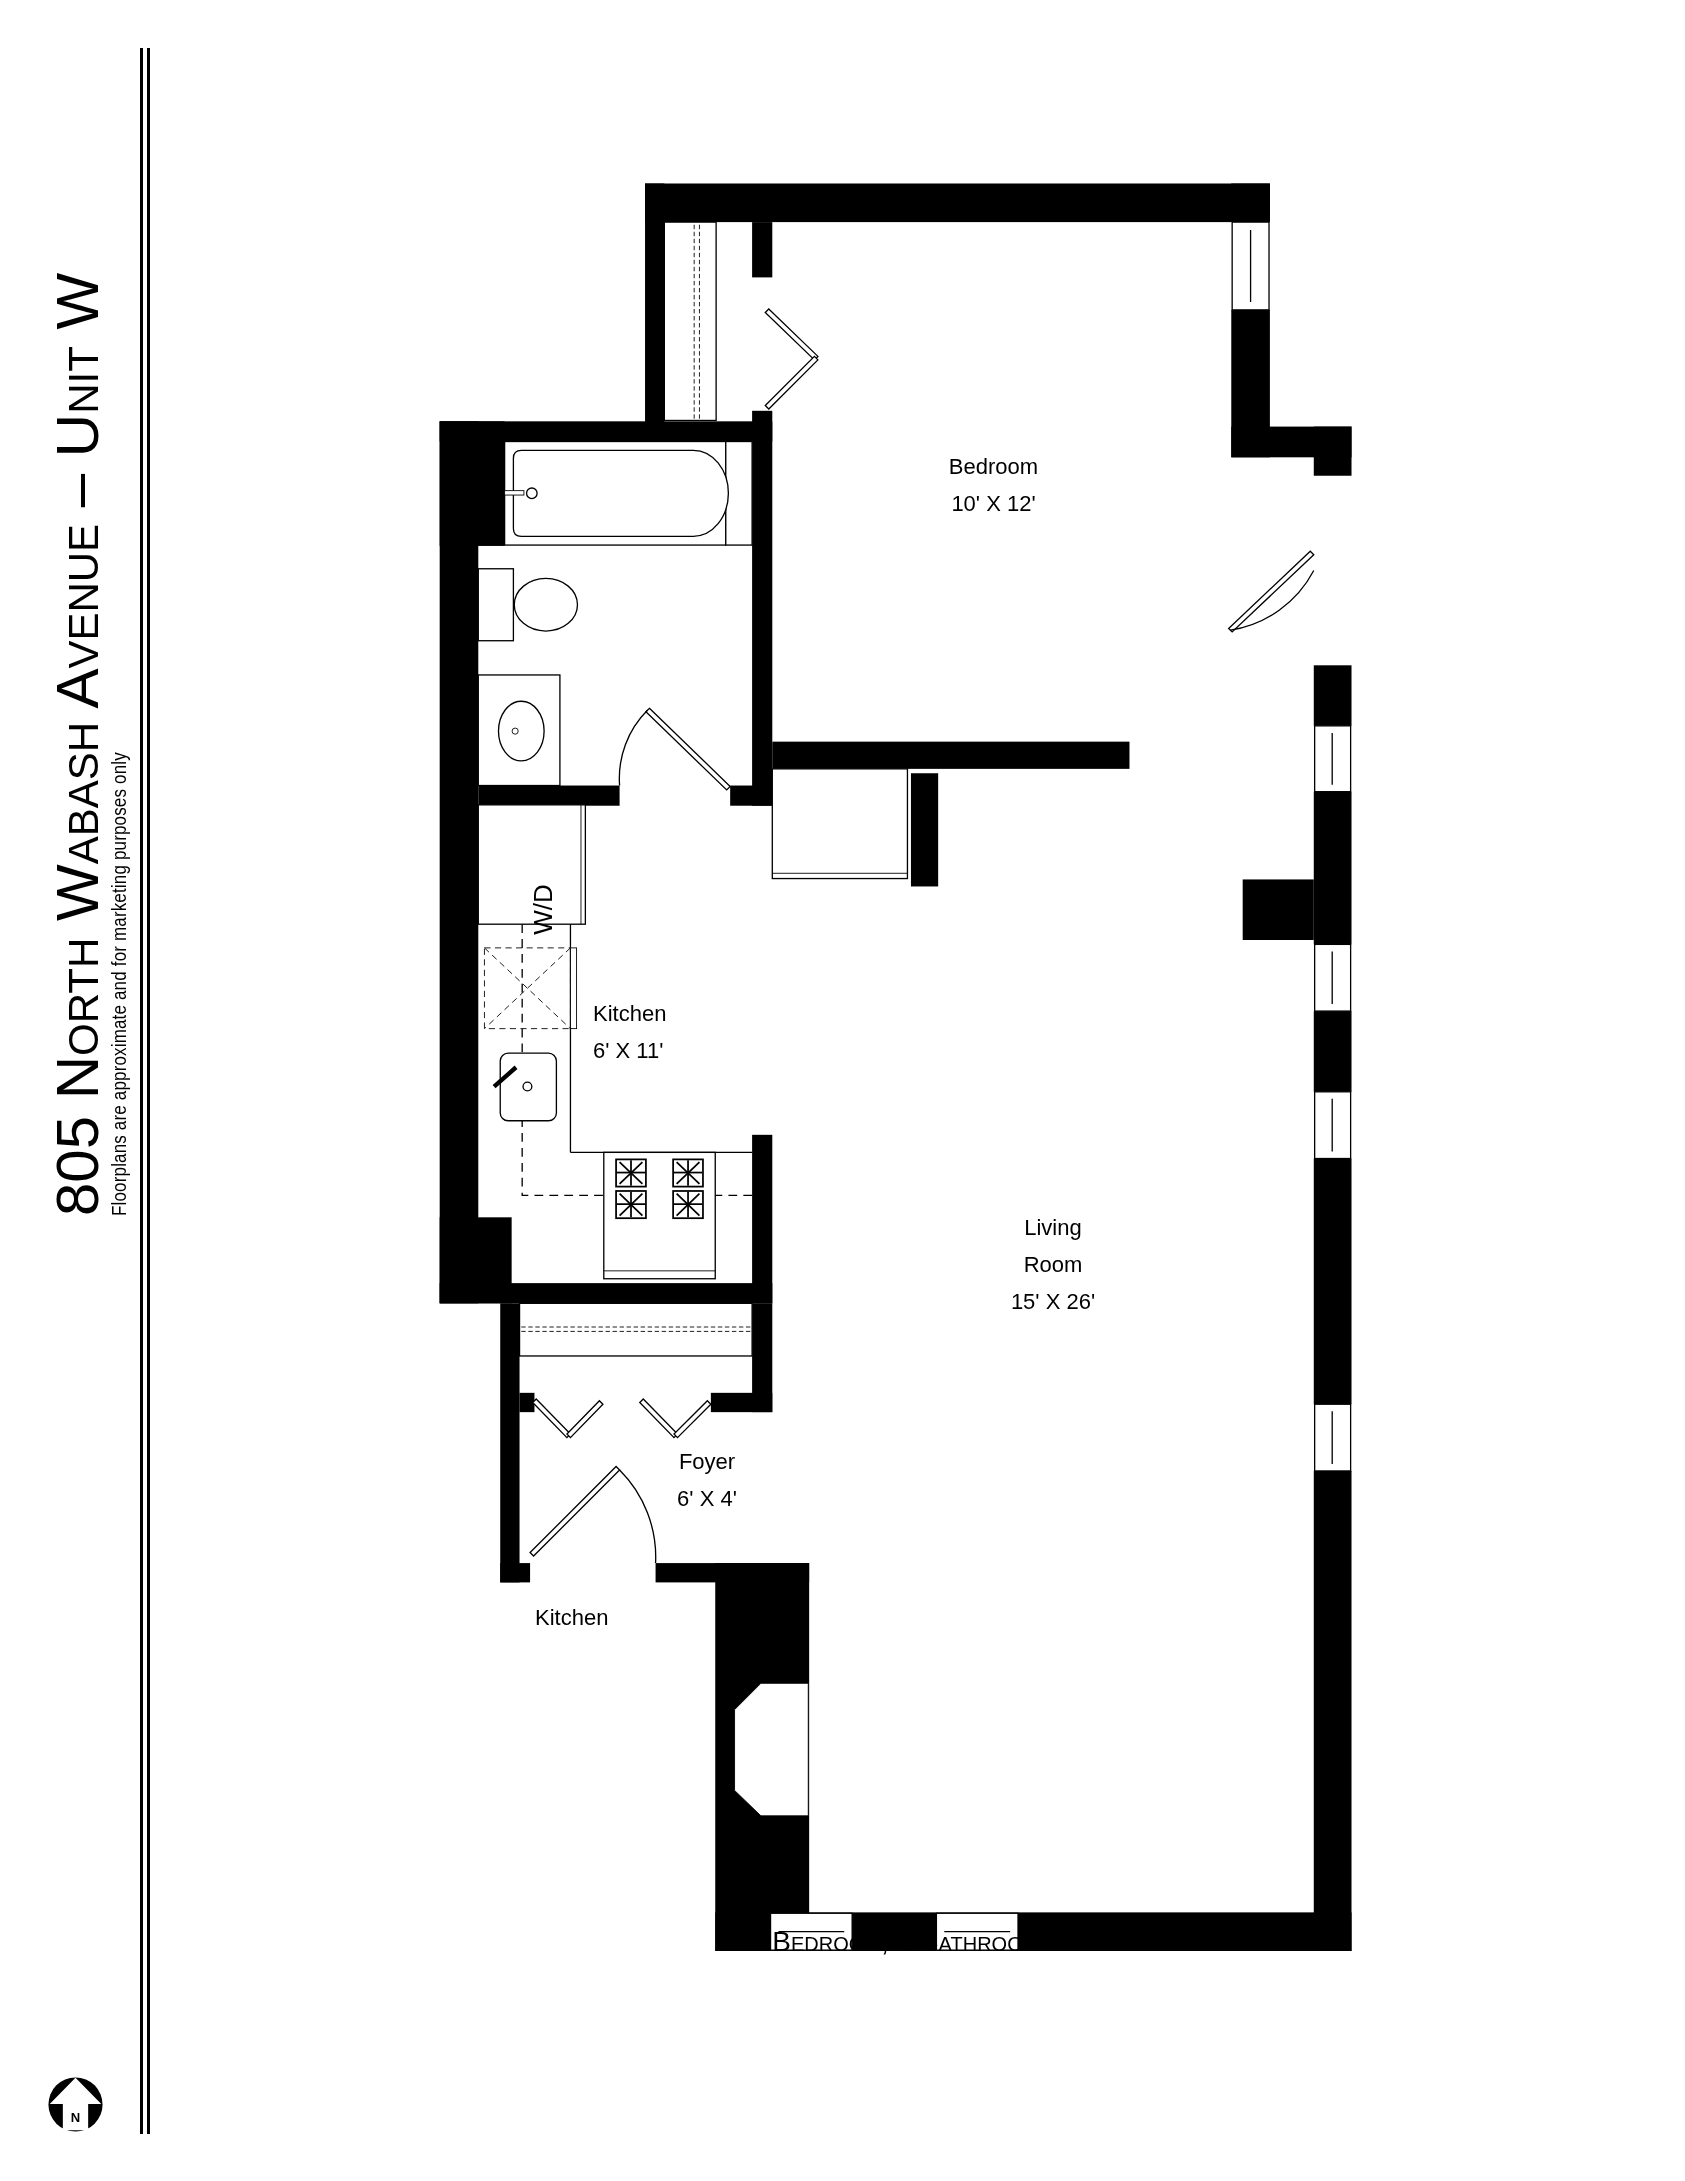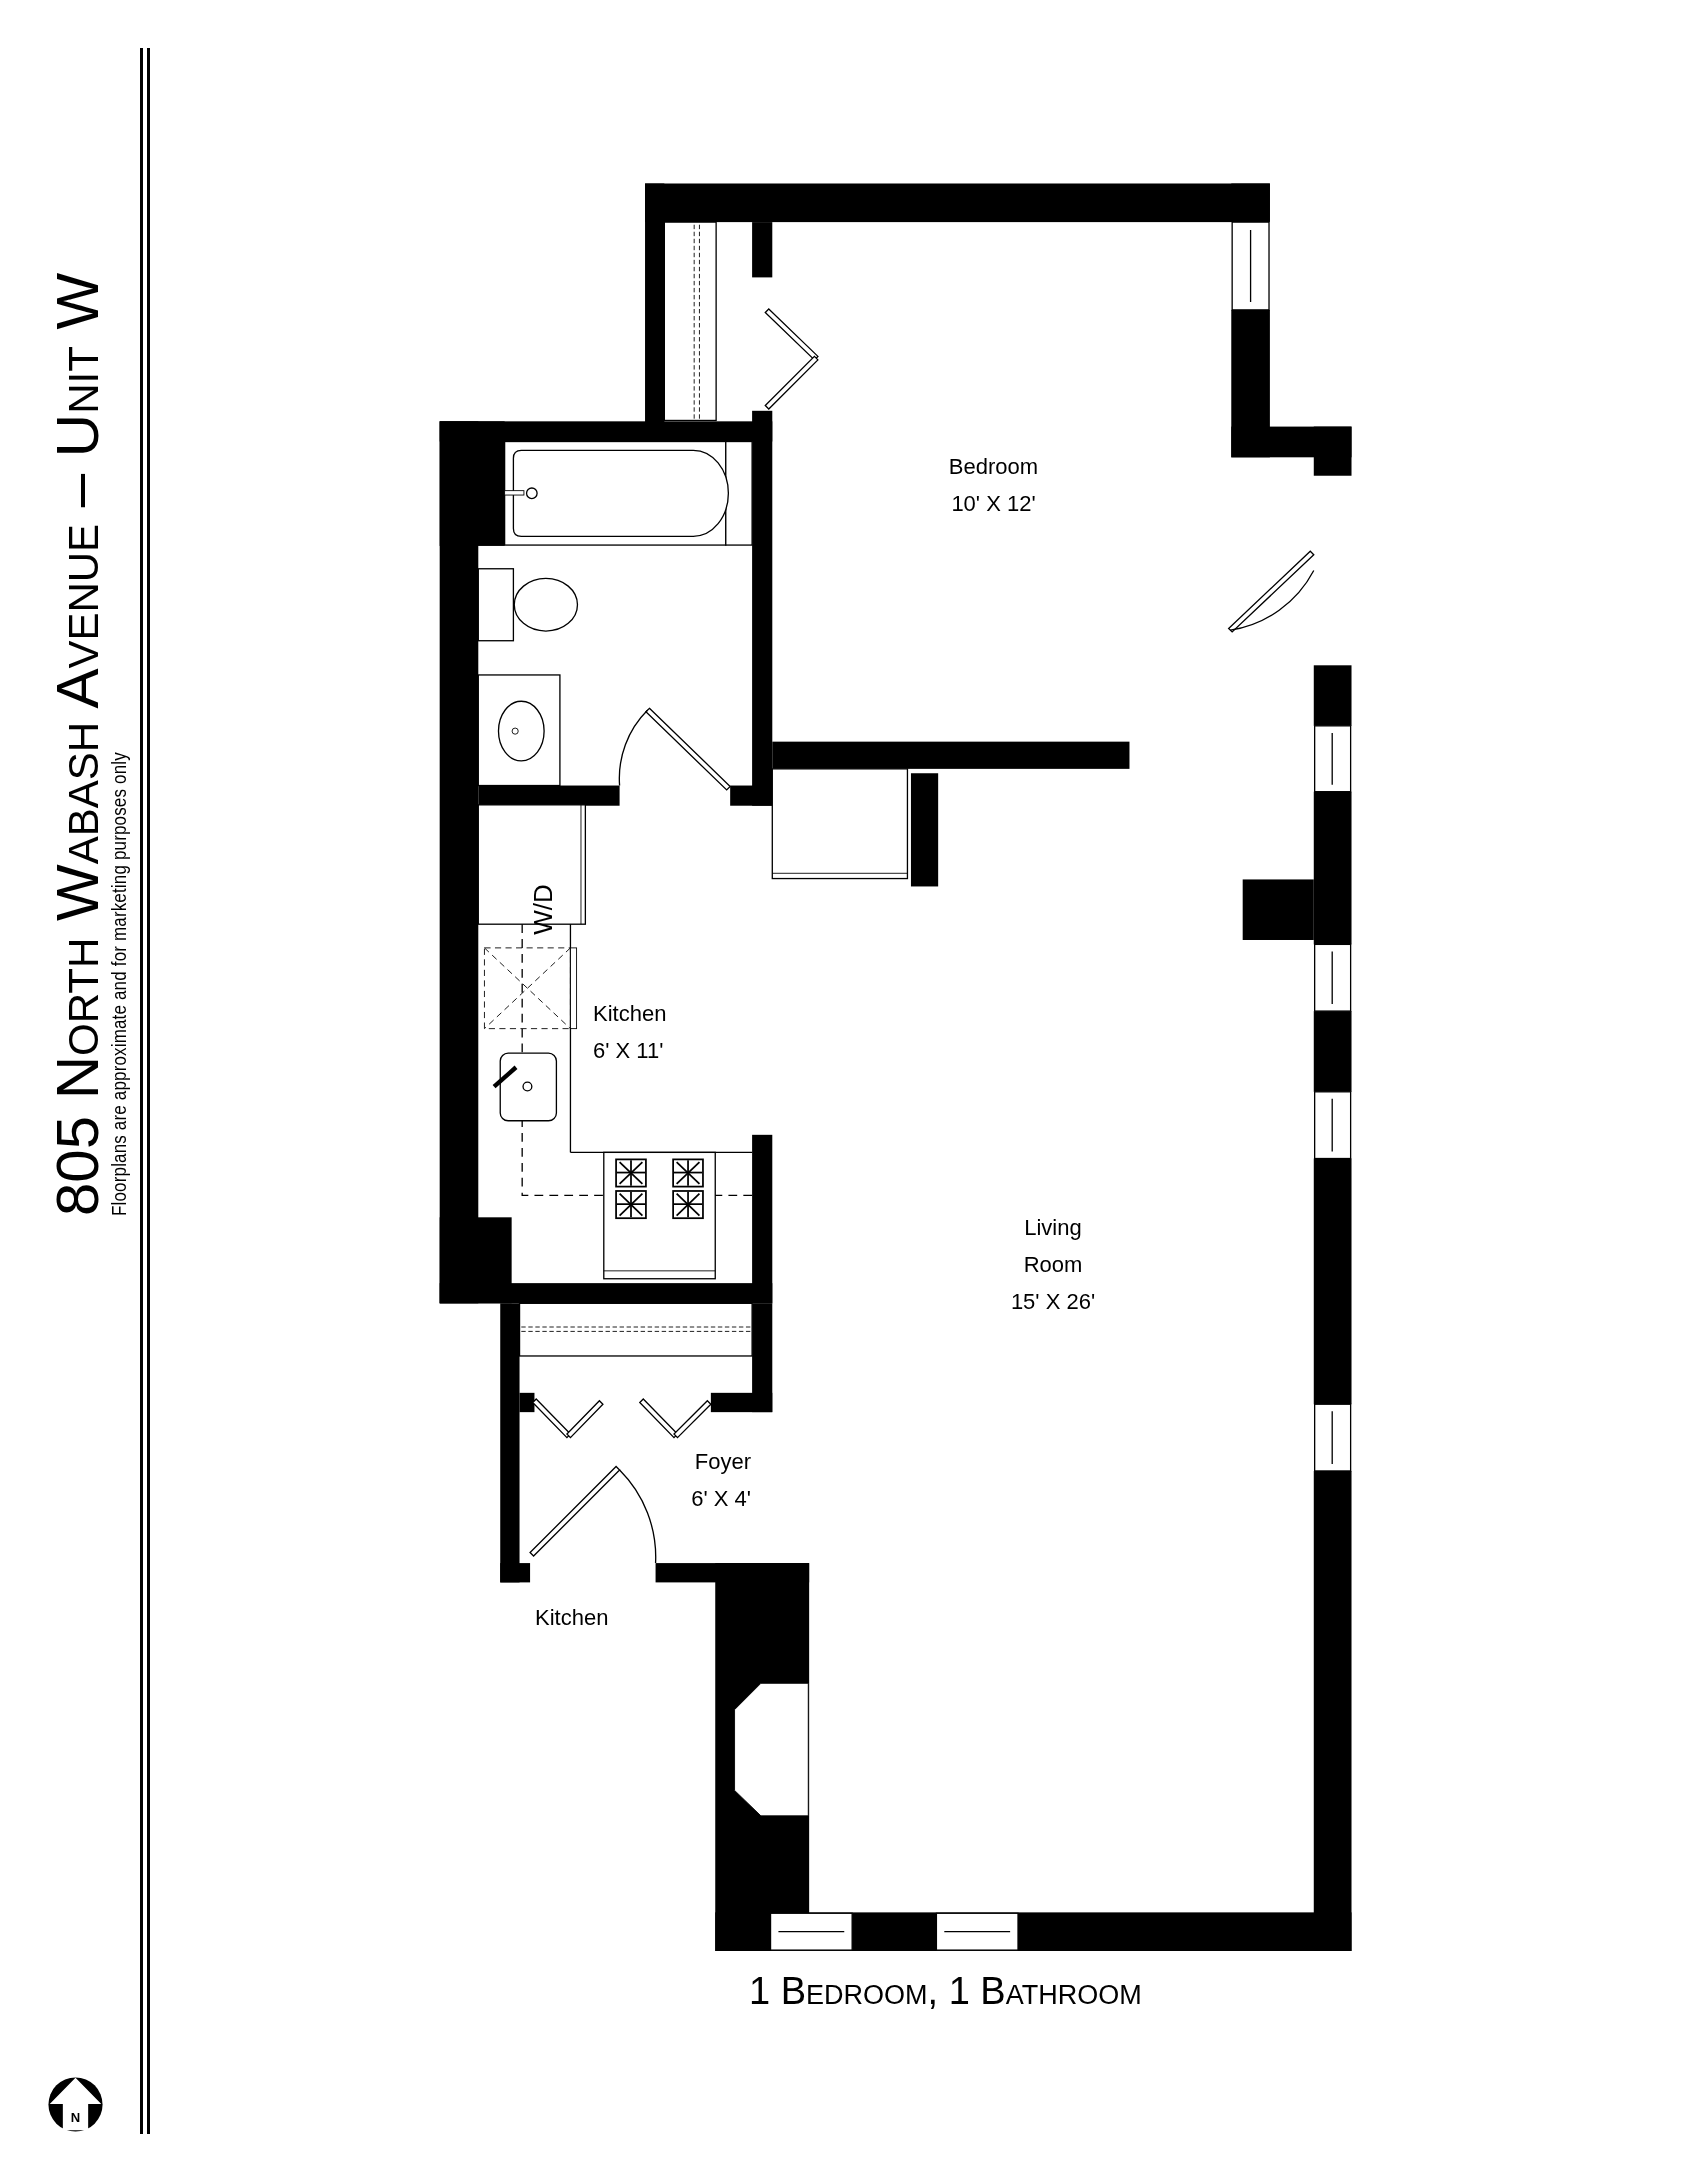--- a/index.html
+++ b/index.html
@@ -5,21 +5,21 @@
   html, body { margin:0; padding:0; background:#ffffff; }
   body { width:1685px; height:2181px; position:relative; overflow:hidden; font-family:"Liberation Sans", sans-serif; color:#000; }
   .title-col { position:absolute; left:0; top:0; width:176px; height:2181px; }
   .title-rot { position:absolute; left:51px; top:1216px; transform-origin:0 0; transform:rotate(-90deg); white-space:nowrap; font-family:"Liberation Sans", sans-serif; }
   .title-main { font-size:60px; line-height:53px; font-variant:small-caps; letter-spacing:0px; display:block; height:53px; }
   .title-sub { font-size:19.3px; line-height:21px; display:block; margin-top:5.3px; letter-spacing:0.2px; transform:scaleX(0.88); transform-origin:0 0; }
   .rule { position:absolute; top:48px; height:2086px; width:2.6px; background:#000; }
   .north { position:absolute; left:48px; top:2077px; width:55px; height:55px; }
   .plan { position:absolute; left:0; top:0; }
   .lbl { position:absolute; font-size:22px; line-height:37px; text-align:center; white-space:nowrap; }
-  .caption { position:absolute; left:749px; top:1970px; font-size:38px; font-variant:small-caps; white-space:nowrap; }
+  .caption { position:absolute; left:749px; top:1926px; font-size:28px; font-variant:small-caps; white-space:nowrap; }
   .wd { position:absolute; left:518px; top:894px; font-size:26px; transform:rotate(-90deg); transform-origin:center; }
 </style>
 </head>
 <body>
 
 <div class="title-col">
   <div class="title-rot">
     <span class="title-main">805 North Wabash Avenue – Unit W</span>
     <span class="title-sub">Floorplans are approximate and for marketing purposes only</span>
   </div>
@@ -199,21 +199,21 @@
 </div>
 <div class="lbl" style="left:593px;top:995px;text-align:left;">
   <div>Kitchen</div>
   <div>6' X 11'</div>
 </div>
 <div class="lbl" style="left:983px;top:1209px;width:140px;">
   <div>Living</div>
   <div>Room</div>
   <div>15' X 26'</div>
 </div>
-<div class="lbl" style="left:663px;top:1443px;width:88px;text-align:right;">
+<div class="lbl" style="left:663px;top:1443px;width:88px;">
   <div>Foyer</div>
   <div>6' X 4'</div>
 </div>
 <div class="lbl" style="left:535px;top:1599px;">
   <div>Kitchen</div>
 </div>
 <div class="wd">W/D</div>
 
 <div class="caption">1 Bedroom, 1 Bathroom</div>
 

